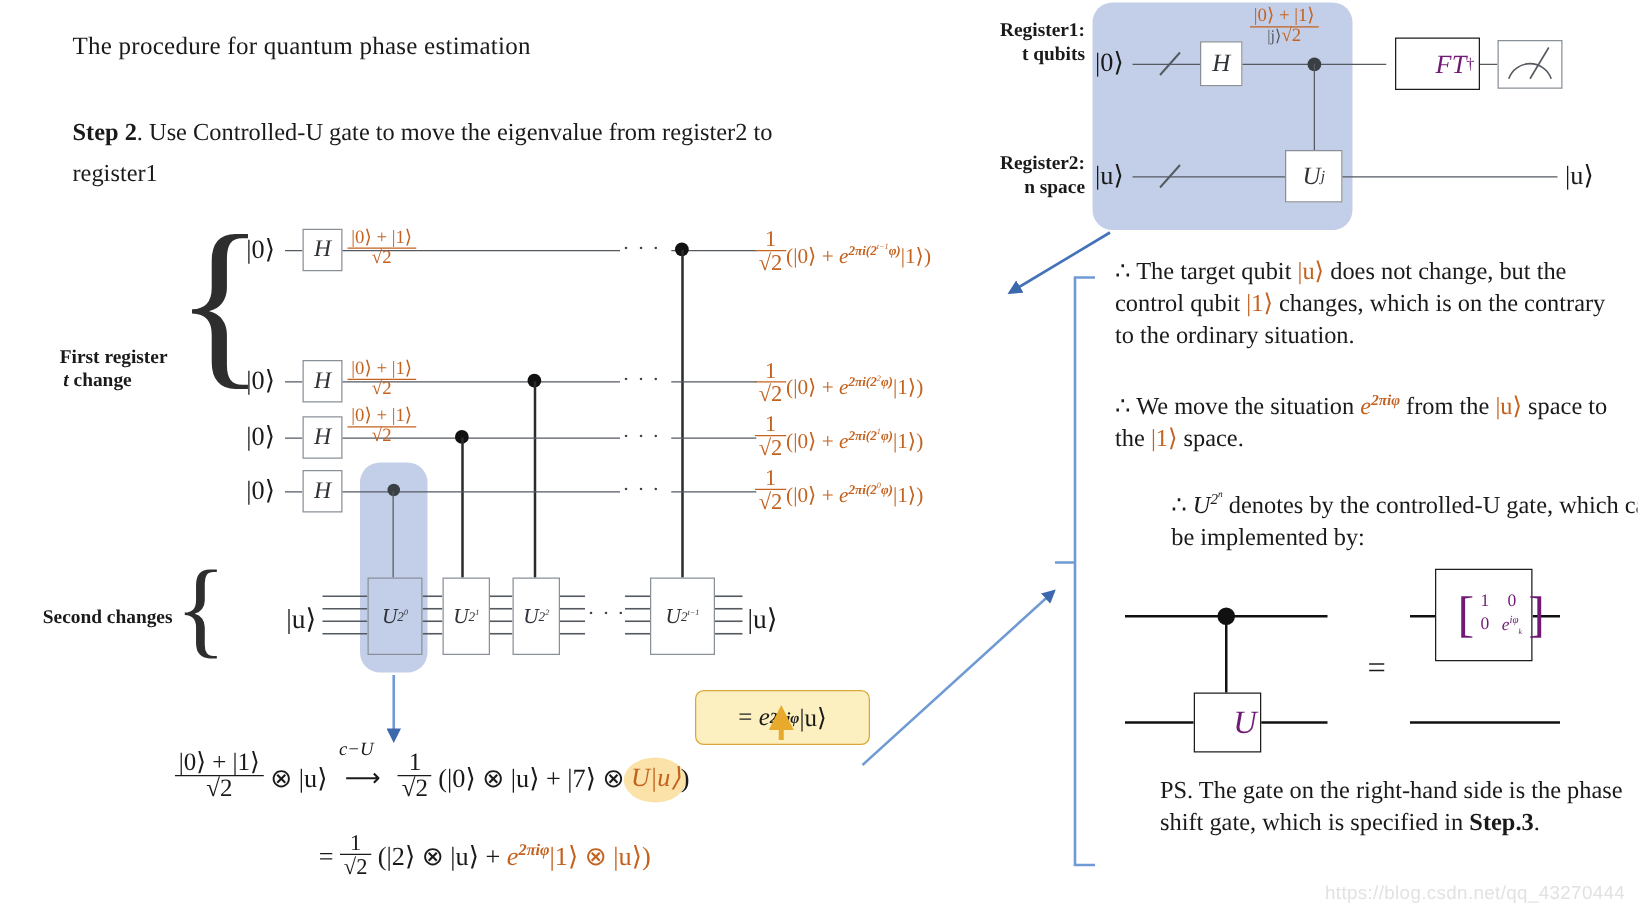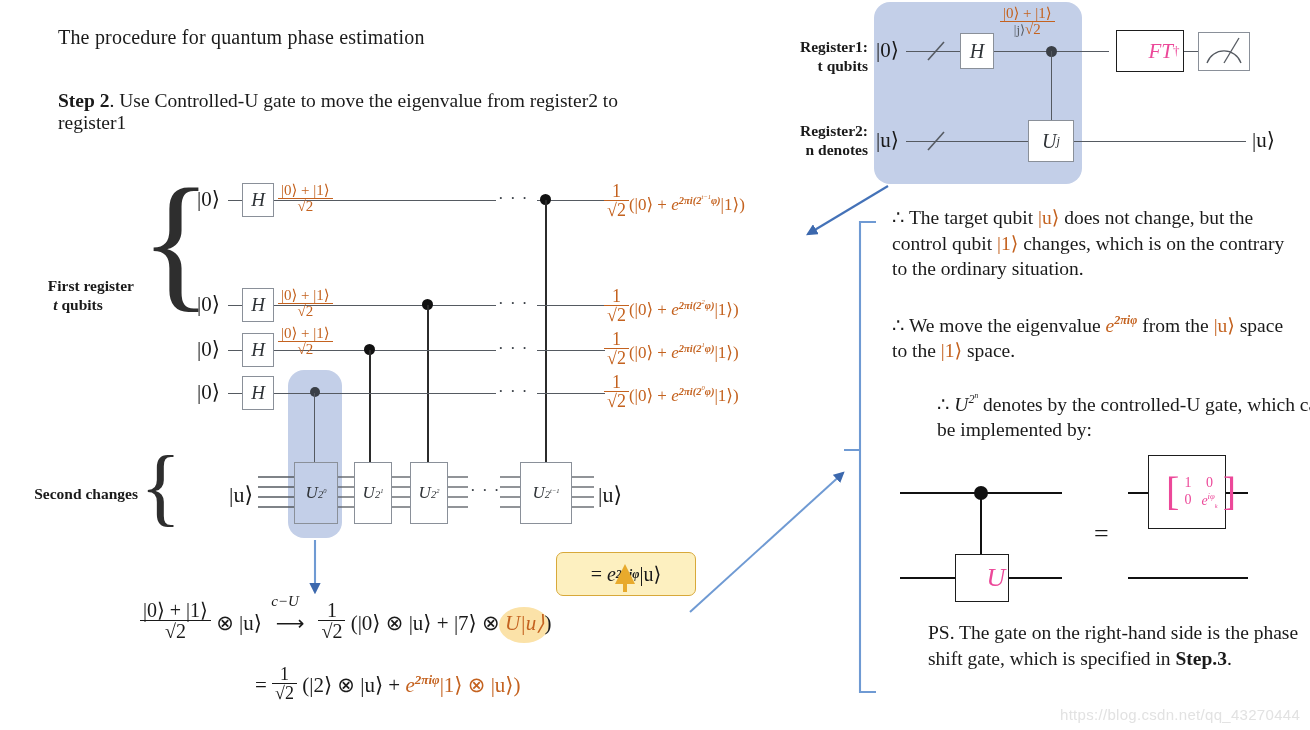--- a/index.html
+++ b/index.html
@@ -10,21 +10,21 @@
     color:#1a1a1a;
   }
   .abs{position:absolute;}
   .nosel{user-select:none;}
 
   
   #page-title{
     left:58px;top:26px;font-size:20px;letter-spacing:.2px;white-space:nowrap;
   }
   #step-line{
-    left:58px;top:90px;font-size:19.5px;line-height:22px;width:600px;
+    left:58px;top:90px;font-size:19.5px;line-height:33px;width:600px;
   }
   #step-line b{font-weight:bold;}
 
   .reg-label{font-size:15.5px;line-height:19px;text-align:right;font-weight:bold;}
   .reg-label .it{font-style:italic;}
 
   .ket{font-size:21px;font-style:normal;}
   .mathit{font-style:italic;font-family:"Liberation Serif",serif;}
 
   
@@ -32,21 +32,21 @@
   .vline{background:#555a61;width:1.4px;}
   .vline-dark{background:#2b2b2b;width:1.7px;}
 
   
   .gate{
     border:1.4px solid #8a9099;background:#ffffff;
     display:flex;align-items:center;justify-content:center;
     font-family:"Liberation Serif",serif;font-style:italic;
     color:#2f3337;box-sizing:border-box;
   }
-  .gate-dark{border:1.8px solid #1d1d1d;color:#ec4899;padding-left:28px;}
+  .gate-dark{border:1.8px solid #1d1d1d;color:#701a75;padding-left:28px;}
   .dot{background:#3a3f46;border-radius:50%;}
   .dot-dark{background:#111;border-radius:50%;}
 
   
   .orange{color:#c4621f;}
   .frac{display:inline-block;text-align:center;line-height:1.02;}
   .frac .num{display:block;padding:0 3px;}
   .frac .den{display:block;border-top:1.6px solid #c4621f;padding:0 3px;}
 
   
@@ -79,27 +79,27 @@
 <body>
 
 <div class="abs nosel" id="page-title">The procedure for quantum phase estimation</div>
 
 <div class="abs nosel" id="step-line">
   <b>Step 2</b><span>. Use Controlled-U gate to move the eigenvalue from register2 to register1</span>
 </div>
 
 <div class="abs hl-blue" style="left:874px;top:2px;width:208px;height:182px;"></div>
 
-<div class="abs nosel reg-label" style="left:770px;top:37px;width:98px;">
+<div class="abs nosel reg-label" style="left:770px;top:15px;width:98px;">
   <div>Register1:</div>
   <div>t qubits</div>
 </div>
 <div class="abs nosel reg-label" style="left:770px;top:121px;width:98px;">
   <div>Register2:</div>
-  <div>n denotes</div>
+  <div>n space</div>
 </div>
 
 <div class="abs nosel ket" style="left:876px;top:38px;">|0⟩</div>
 <div class="abs wire" style="left:906px;top:51px;width:56px;"></div>
 <div class="abs gate" style="left:960px;top:33px;width:34px;height:36px;font-size:20px;">H</div>
 <div class="abs wire" style="left:994px;top:51px;width:115px;"></div>
 <div class="abs dot" style="left:1046px;top:46px;width:11px;height:11px;"></div>
 <div class="abs vline" style="left:1051px;top:51px;height:85px;"></div>
 <div class="abs gate gate-dark" style="left:1116px;top:30px;width:68px;height:42px;font-size:21px;">
   <span>FT</span>
@@ -128,21 +128,21 @@
   <span>U</span>
     <span class="sup">j</span>
 </div>
 <div class="abs wire" style="left:1074px;top:141px;width:172px;"></div>
 <div class="abs nosel ket" style="left:1252px;top:128px;">|u⟩</div>
 
 <div class="abs nosel brace" style="left:140px;top:166px;font-size:150px;">{</div>
 <div class="abs nosel reg-label" style="left:22px;top:276px;width:112px;">
   <div>First register</div>
   <div style="text-align:center;">
-    <span class="it">t</span><span> qubits</span>
+    <span class="it">t</span><span> change</span>
   </div>
 </div>
 
 <div class="abs nosel brace" style="left:140px;top:443px;font-size:86px;">{</div>
 <div class="abs nosel reg-label" style="left:14px;top:484px;width:124px;">Second changes</div>
 
 <div class="abs hl-blue" style="left:288px;top:370px;width:54px;height:168px;"></div>
 
 <div class="abs nosel ket" style="left:197px;top:187px;">|0⟩</div>
 <div class="abs wire" style="left:228px;top:200px;width:14px;"></div>
@@ -314,21 +314,21 @@
 
 <div class="abs hl-yellow-box" style="left:556px;top:552px;width:138px;height:42px;font-size:20px;">
   <span>=</span>&nbsp;<span class="mathit">e</span><span class="sup" style="font-style:italic;font-weight:bold;">2πiφ</span><span>|u⟩</span>
 </div>
 
 <div class="abs nosel rtext" style="left:892px;top:205px;width:400px;">
   <span>∴</span><span> The target qubit </span><span class="orange">|u⟩</span><span> does not change, but the control qubit </span><span class="orange">|1⟩</span><span> changes, which is on the contrary to the ordinary situation.</span>
 </div>
 
 <div class="abs nosel rtext" style="left:892px;top:308px;width:400px;">
-  <span>∴</span><span> We move the eigenvalue </span><span class="orange mathit">e</span><span class="orange sup" style="font-style:italic;font-weight:bold;">2πiφ</span><span> from the </span><span class="orange">|u⟩</span><span> space to the </span><span class="orange">|1⟩</span><span> space.</span>
+  <span>∴</span><span> We move the situation </span><span class="orange mathit">e</span><span class="orange sup" style="font-style:italic;font-weight:bold;">2πiφ</span><span> from the </span><span class="orange">|u⟩</span><span> space to the </span><span class="orange">|1⟩</span><span> space.</span>
 </div>
 
 <div class="abs nosel rtext" style="left:892px;top:383px;width:400px;margin-left:45px;">
   <span>∴</span> <span class="mathit">U</span><span class="sup"><span style="font-style:italic;">2</span><span class="sup" style="font-style:italic;">n</span></span><span> denotes by the controlled-U gate, which can be implemented by:</span>
 </div>
 
 <div class="abs nosel rtext" style="left:928px;top:620px;width:398px;">
   <span>PS. The gate on the right-hand side is the phase shift gate, which is specified in </span><b>Step.3</b><span>.</span>
 </div>
 

